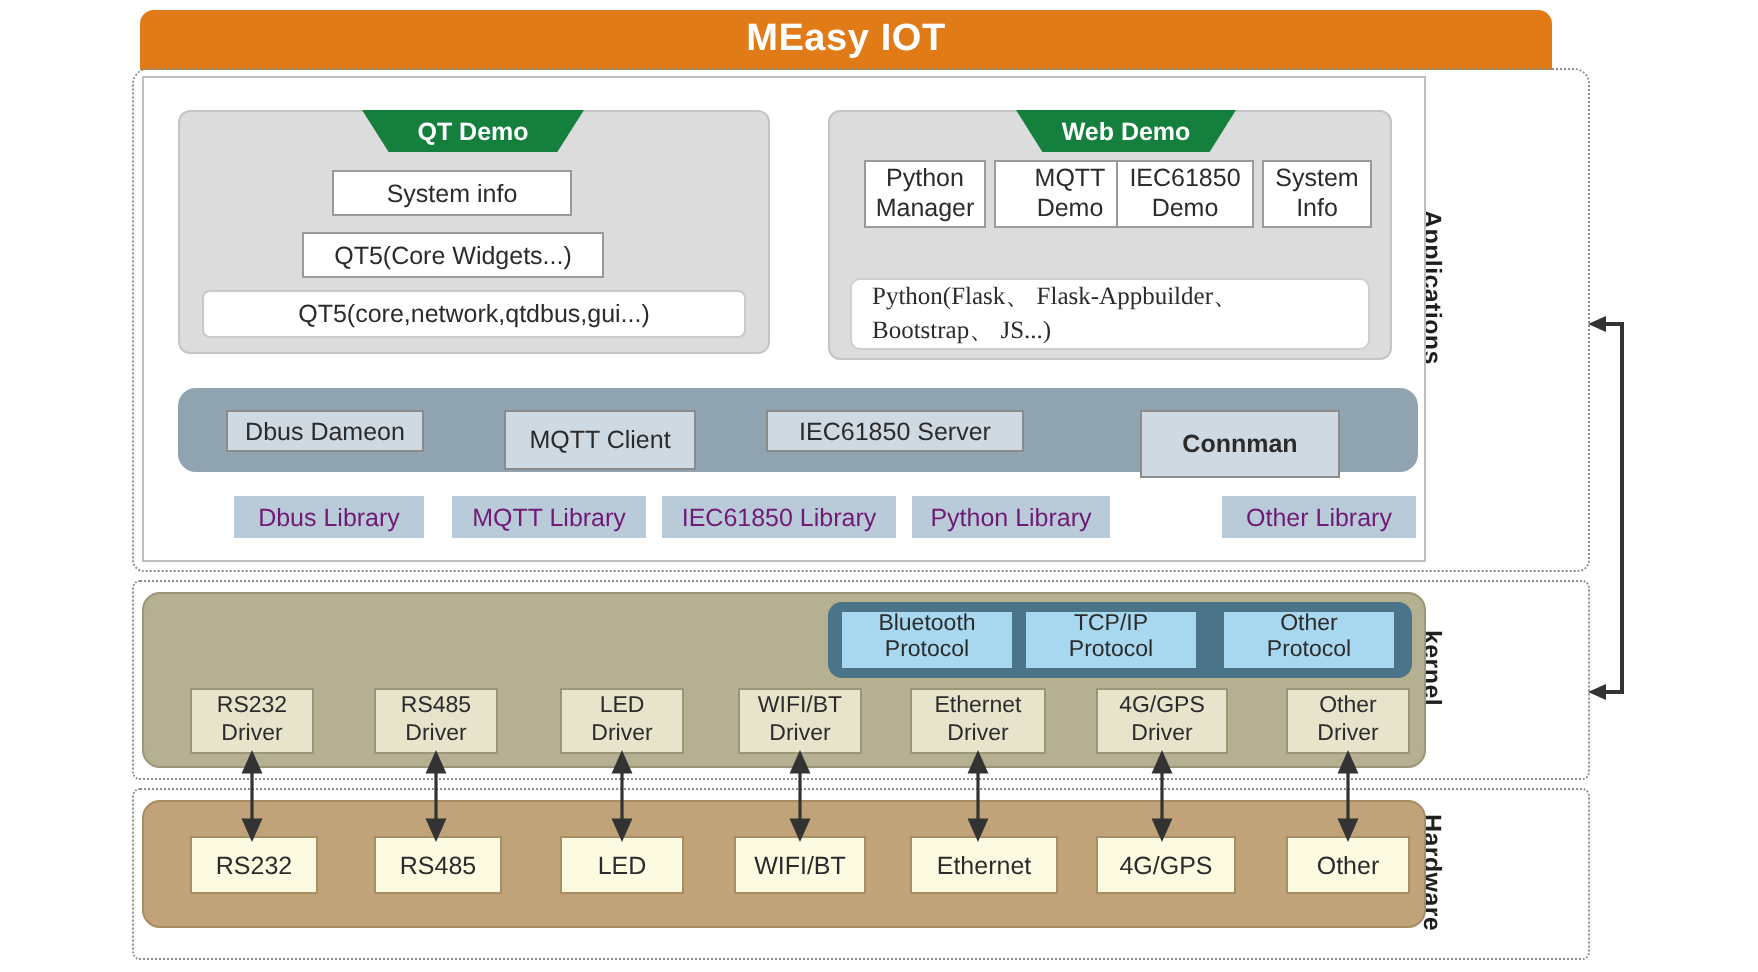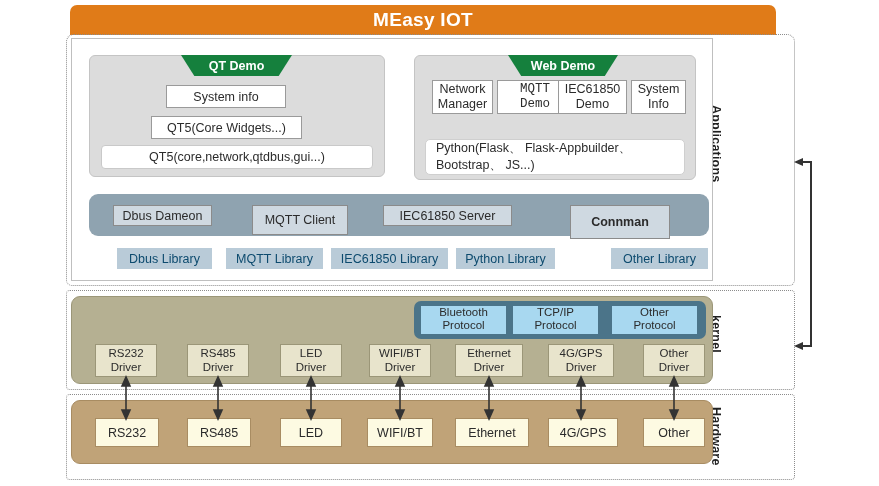--- a/index.html
+++ b/index.html
@@ -82,25 +82,25 @@
   .wbox{
     position:absolute;background:#ffffff;border:1px solid #9a9a9a;
     display:flex;align-items:center;justify-content:center;
     font-size:12.5px;color:#2b2b2b;box-sizing:border-box;text-align:center;
   }
   .qt-sysinfo{left:166px;top:85px;width:120px;height:23px;}
   .qt-core{left:151px;top:116px;width:151px;height:23px;}
   .qt-full{left:101px;top:145px;width:272px;height:24px;border-radius:4px;border-color:#c9c9c9;}
 
   .web-b1{left:432px;top:80px;width:61px;height:34px;}
-  .web-b2{left:497px;top:80px;width:76px;height:34px;font-family:Liberation Mono, monospace;}
+  .web-b2{left:497px;top:80px;width:76px;height:34px;}
   .web-b3{left:558px;top:80px;width:69px;height:34px;}
   .web-b4{left:631px;top:80px;width:55px;height:34px;}
   .web-py{left:425px;top:139px;width:260px;height:36px;border-radius:5px;border-color:#cfcfcf;
-          justify-content:flex-start;text-align:left;padding:0 10px;line-height:1.35;}
+          justify-content:flex-start;text-align:left;padding:0 10px;line-height:1.35;font-family:Liberation Serif, serif;}
 
   .two-line{line-height:1.2;}
 
   
   .svc-band{
     position:absolute;left:89px;top:194px;width:620px;height:42px;
     background:#8fa3b0;border-radius:9px;box-sizing:border-box;
   }
   .svc-box{
     position:absolute;background:#cfd9e1;border:1px solid #8b8b8b;
@@ -109,21 +109,21 @@
   }
   .svc-0{left:113px;top:205px;width:99px;height:21px;}
   .svc-1{left:252px;top:205px;width:96px;height:30px;}
   .svc-2{left:383px;top:205px;width:129px;height:21px;}
   .svc-3{left:570px;top:205px;width:100px;height:34px;font-weight:bold;}
 
   
   .lib-box{
     position:absolute;top:248px;height:21px;background:#b9cbd8;
     display:flex;align-items:center;justify-content:center;
-    font-size:12.5px;color:#0c4a6e;box-sizing:border-box;white-space:nowrap;
+    font-size:12.5px;color:#701a75;box-sizing:border-box;white-space:nowrap;
   }
   .lib-0{left:117px;width:95px;}
   .lib-1{left:226px;width:97px;}
   .lib-2{left:331px;width:117px;}
   .lib-3{left:456px;width:99px;}
   .lib-4{left:567px;width:97px;margin-left:44px;}
 
   
   .kernel-band{
     position:absolute;left:71px;top:296px;width:642px;height:88px;
@@ -204,21 +204,21 @@
   <div class="demo-card card-qt"></div>
   <div class="ribbon ribbon-qt">QT Demo</div>
   <div class="wbox qt-sysinfo">System info</div>
   <div class="wbox qt-core">QT5(Core Widgets...)</div>
   <div class="wbox qt-full">QT5(core,network,qtdbus,gui...)</div>
 
   <div class="demo-card card-web"></div>
   <div class="ribbon ribbon-web">Web Demo</div>
 
   <div class="wbox web-b1 two-line">
-    <div><span>Network</span><br>
+    <div><span>Python</span><br>
     <span>Manager</span></div>
   </div>
   <div class="wbox web-b2 two-line">
     <div><span>MQTT</span><br>
     <span>Demo</span></div>
   </div>
   <div class="wbox web-b3 two-line">
     <div><span>IEC61850</span><br>
     <span>Demo</span></div>
   </div>

